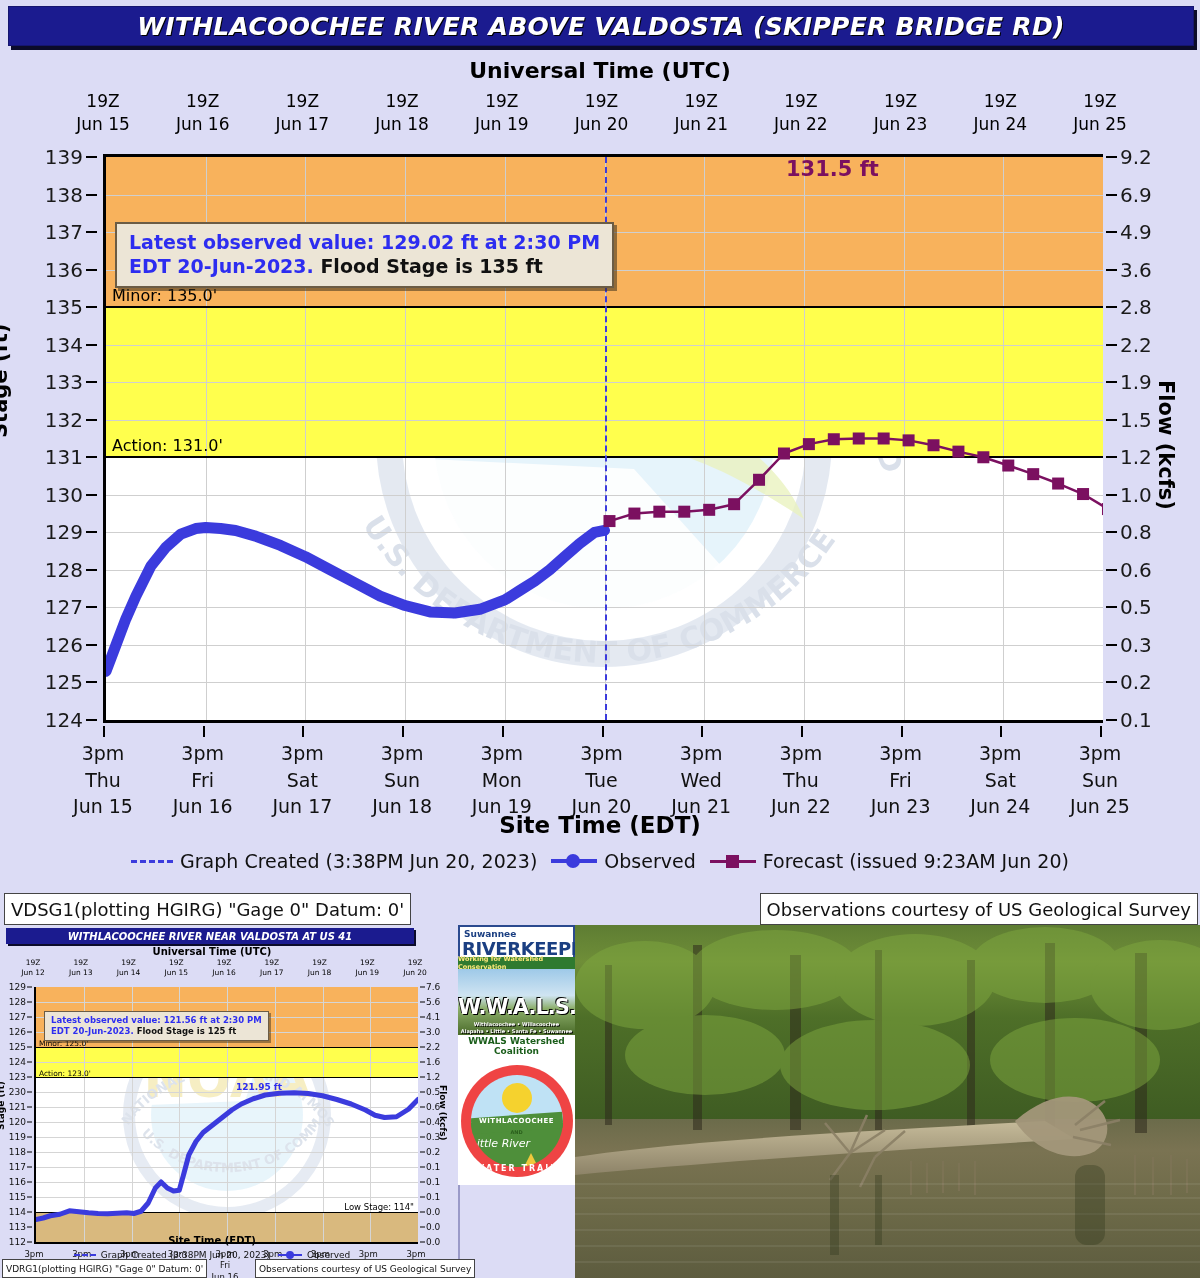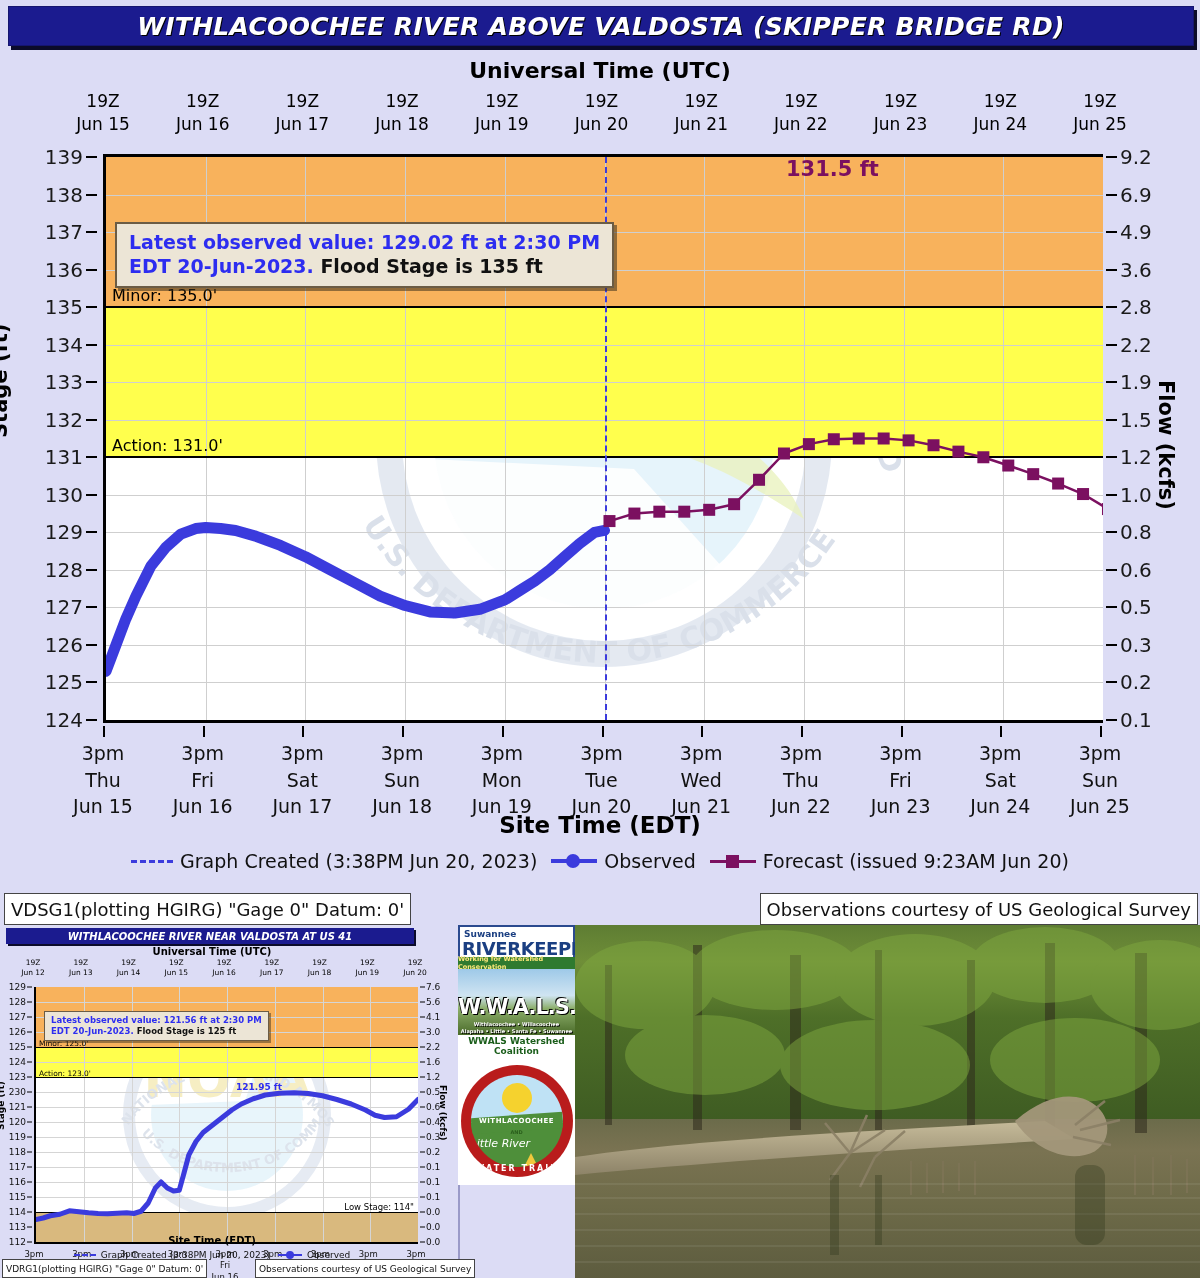--- a/index.html
+++ b/index.html
@@ -231,21 +231,21 @@
   #logo-wwals2{position:absolute;left:0;bottom:8px;width:100%;text-align:center;
     font-size:5px;font-weight:bold;color:#fff;text-shadow:1px 1px 0 #000;}
   #logo-wwals3{position:absolute;left:0;bottom:1px;width:100%;text-align:center;
     font-size:5px;font-weight:bold;color:#fff;text-shadow:1px 1px 0 #000;}
   #logo-coal{position:absolute;left:0;top:110px;width:117px;height:22px;background:#fff;
     text-align:center;}
   #logo-coal .c1{font-size:9px;font-weight:bold;color:#1b5e1b;display:block;margin-top:1px;}
   #logo-coal .c2{font-size:6px;font-weight:bold;color:#b03030;display:block;}
   #logo-wt{position:absolute;left:0;top:132px;width:117px;height:128px;background:#fff;
     display:flex;align-items:center;justify-content:center;}
-  #wt-circle{width:112px;height:112px;border-radius:50%;background:#b91c1c;position:relative;
+  #wt-circle{width:112px;height:112px;border-radius:50%;background:#ef4444;position:relative;
     overflow:hidden;}
   #wt-inner{position:absolute;left:10px;top:10px;width:92px;height:92px;border-radius:50%;
     background:linear-gradient(#bfe2f5 0%,#bfe2f5 52%,#4e8f3a 52%,#4e8f3a 100%);overflow:hidden;}
   #wt-sun{position:absolute;left:31px;top:8px;width:30px;height:30px;border-radius:50%;
     background:#f5d22e;}
   #wt-band{position:absolute;left:0;top:40px;width:100%;height:16px;background:#4e8f3a;
     transform:rotate(-4deg);}
   #wt-t1{position:absolute;left:0;top:42px;width:100%;text-align:center;font-size:7px;
     font-weight:bold;color:#fff;letter-spacing:.5px;}
   #wt-t2{position:absolute;left:0;top:54px;width:100%;text-align:center;font-size:5px;

